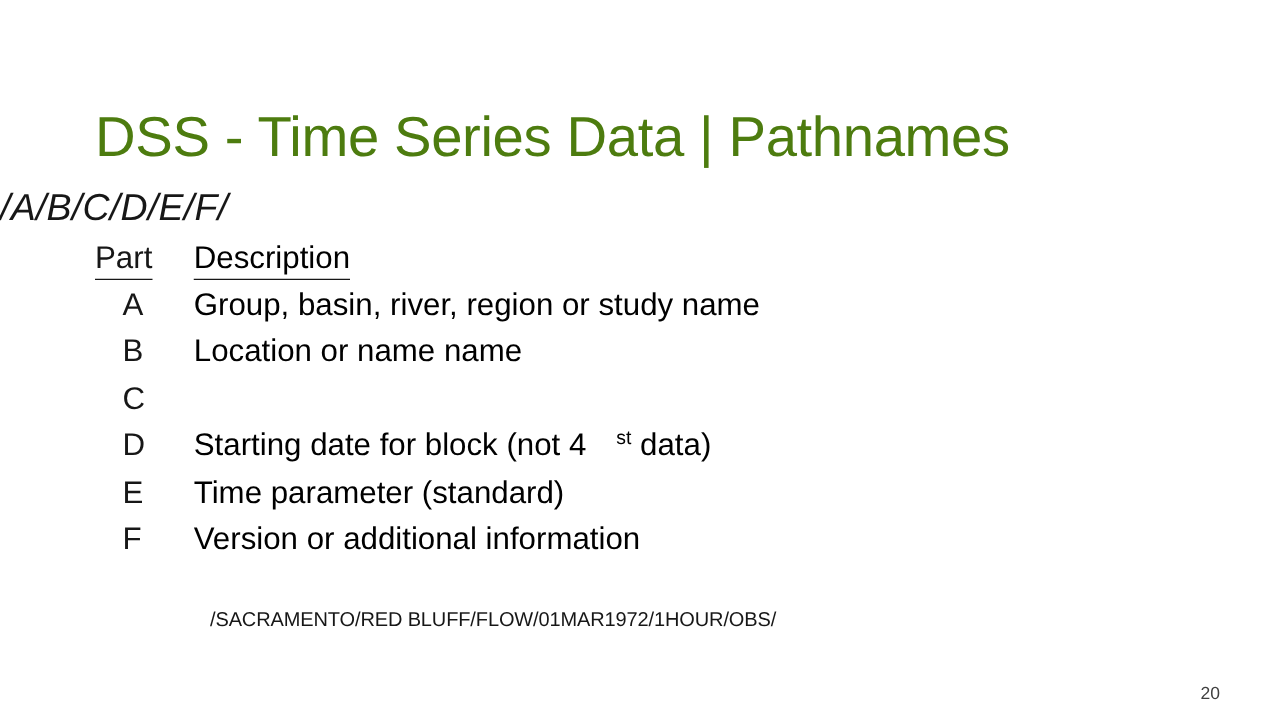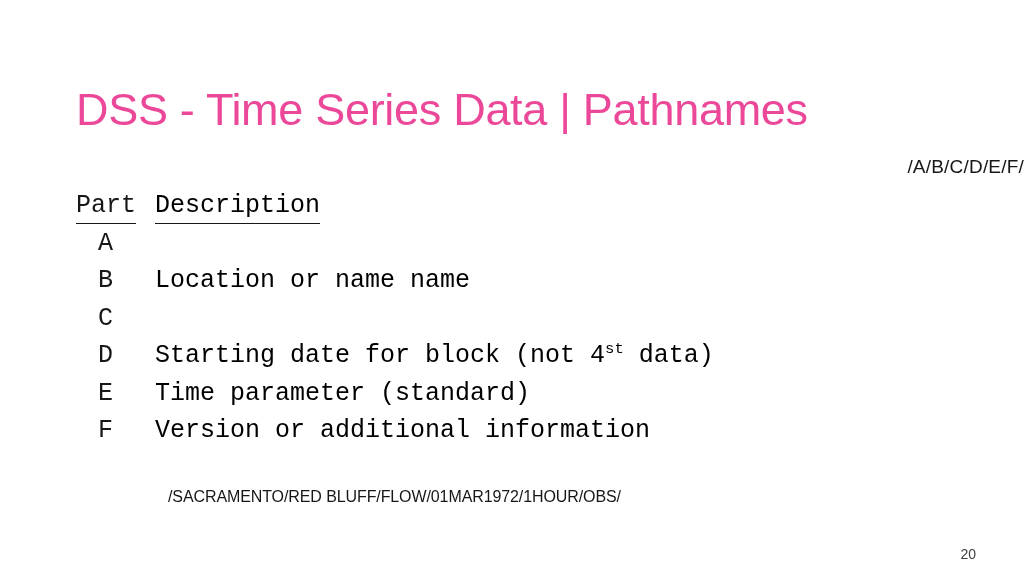--- a/index.html
+++ b/index.html
@@ -26,44 +26,44 @@
   
   .slide-title {
     position: absolute;
     left: 76px;
     top: 52px;
     width: 880px;
     font-size: 45px;
     line-height: 56px;
     font-weight: 400;
     letter-spacing: -0.3px;
-    color: #ec4899;
+    color: #4d7c0f;
     white-space: nowrap;
   }
 
   
   .path-format {
     position: absolute;
     left: 0;
     top: 151px;
     width: 1024px;
-    text-align: right;
-    font-size: 19px;
+    text-align: left;
+    font-size: 30px;
     line-height: 32px;
     color: #171717;
     letter-spacing: 0.2px;
+    font-style: italic;
   }
 
   
   .parts-table {
     position: absolute;
     left: 76px;
     top: 190px;
     width: 760px;
-    font-family: Liberation Mono, monospace;
   }
   .parts-row {
     display: flex;
     align-items: baseline;
     height: 37.5px;
   }
   .col-part {
     width: 79px;
     flex: 0 0 79px;
     font-size: 25px;
@@ -90,20 +90,21 @@
 
   .parts-body .col-part {
     padding-left: 22px;
     box-sizing: border-box;
   }
 
   sup.ordinal {
     font-size: 0.62em;
     vertical-align: super;
     line-height: 0;
+    margin-left: 24px;
   }
 
   
   .path-example {
     position: absolute;
     left: 168px;
     top: 481px;
     font-size: 16px;
     line-height: 32px;
     color: #171717;
@@ -138,20 +139,21 @@
       </div>
       <div class="col-desc">
         <span class="hdr-text">Description</span>
       </div>
     </div>
 
     <div class="parts-body">
 
       <div class="parts-row">
         <div class="col-part">A</div>
+        <div class="col-desc">Group, basin, river, region or study name</div>
       </div>
 
       <div class="parts-row">
         <div class="col-part">B</div>
         <div class="col-desc">Location or name name</div>
       </div>
 
       <div class="parts-row">
         <div class="col-part">C</div>
       </div>

